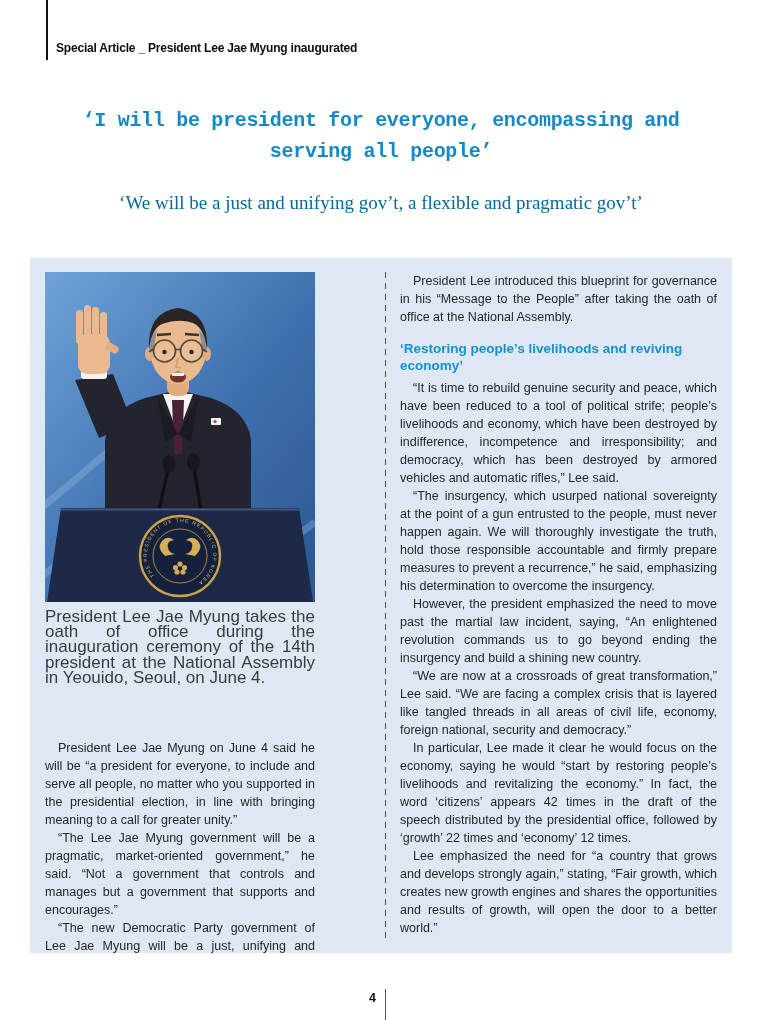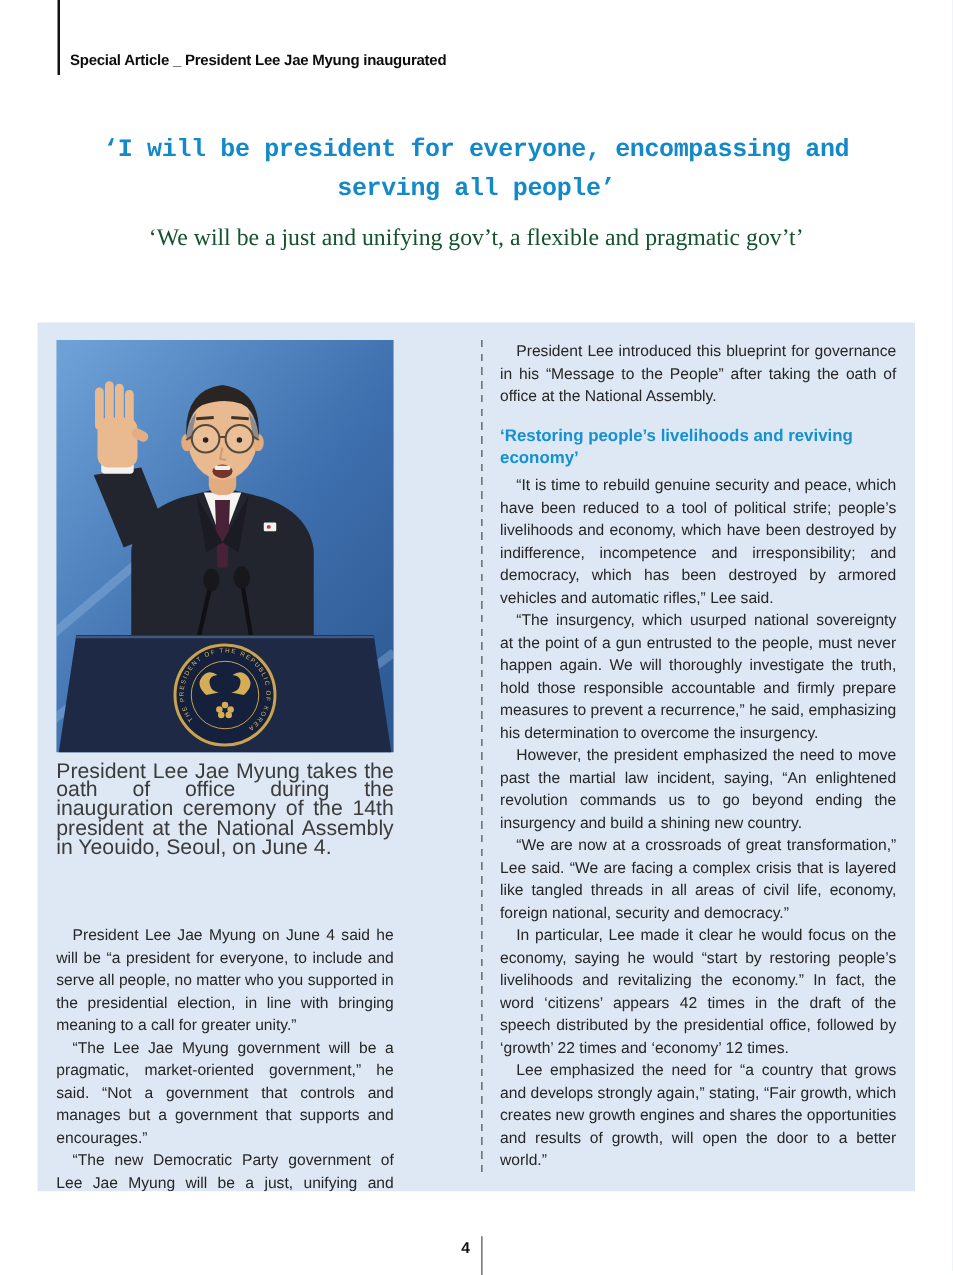--- a/index.html
+++ b/index.html
@@ -6,22 +6,22 @@
   body{
     width:762px;height:1020px;position:relative;background:#ffffff;
     font-family:"Liberation Sans",sans-serif;color:#262626;overflow:hidden;
   }
   
   .kicker-rule{position:absolute;left:46px;top:0;width:2px;height:60px;background:#121212;}
   .kicker{position:absolute;left:56px;top:41px;font-size:12px;font-weight:700;color:#0d0d0d;letter-spacing:-0.2px;}
   
   .title{position:absolute;top:105px;left:0;right:0;text-align:center;
     color:#1489c9;font-weight:700;font-size:20px;line-height:31px;letter-spacing:-0.3px;font-family:Liberation Mono, monospace;}
-  .subtitle{position:absolute;top:180px;left:0;right:0;text-align:center;
-    font-family:"Liberation Serif","DejaVu Serif",serif;font-size:19px;color:#14532d;}
+  .subtitle{position:absolute;top:192px;left:0;right:0;text-align:center;
+    font-family:"Liberation Serif","DejaVu Serif",serif;font-size:19px;color:#0369a1;}
   
   .panel{position:absolute;left:30px;top:258px;width:702px;height:695px;background:#dde8f4;
     box-sizing:border-box;padding:14px 15px;display:flex;overflow:hidden;}
   .col-left{width:270px;flex:0 0 270px;}
   .divider{flex:0 0 1px;width:1px;margin-left:70px;margin-right:14px;
     background-image:repeating-linear-gradient(to bottom,#4f4f4f 0 6px,transparent 6px 11px);}
   .col-right{flex:1 1 auto;min-width:0;}
   
   figure{margin:0;}
   .photo-box{width:270px;height:330px;display:block;}

